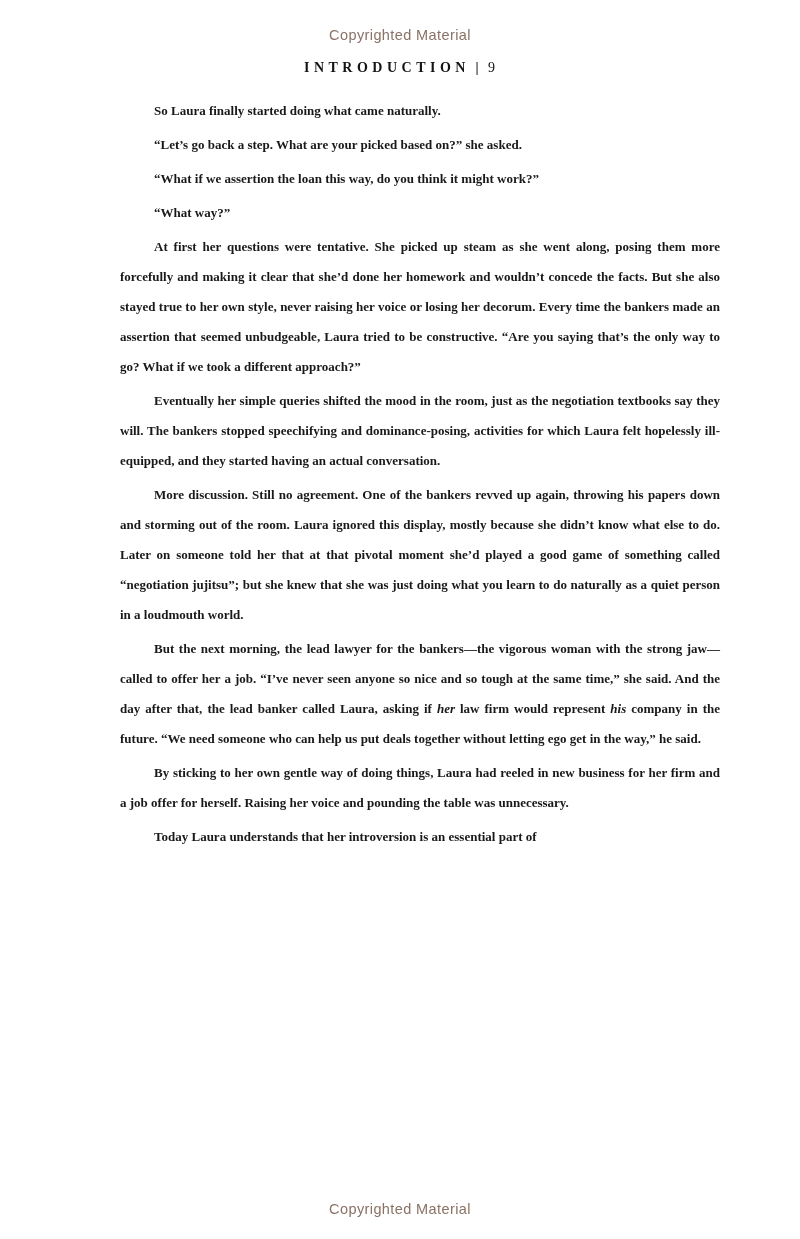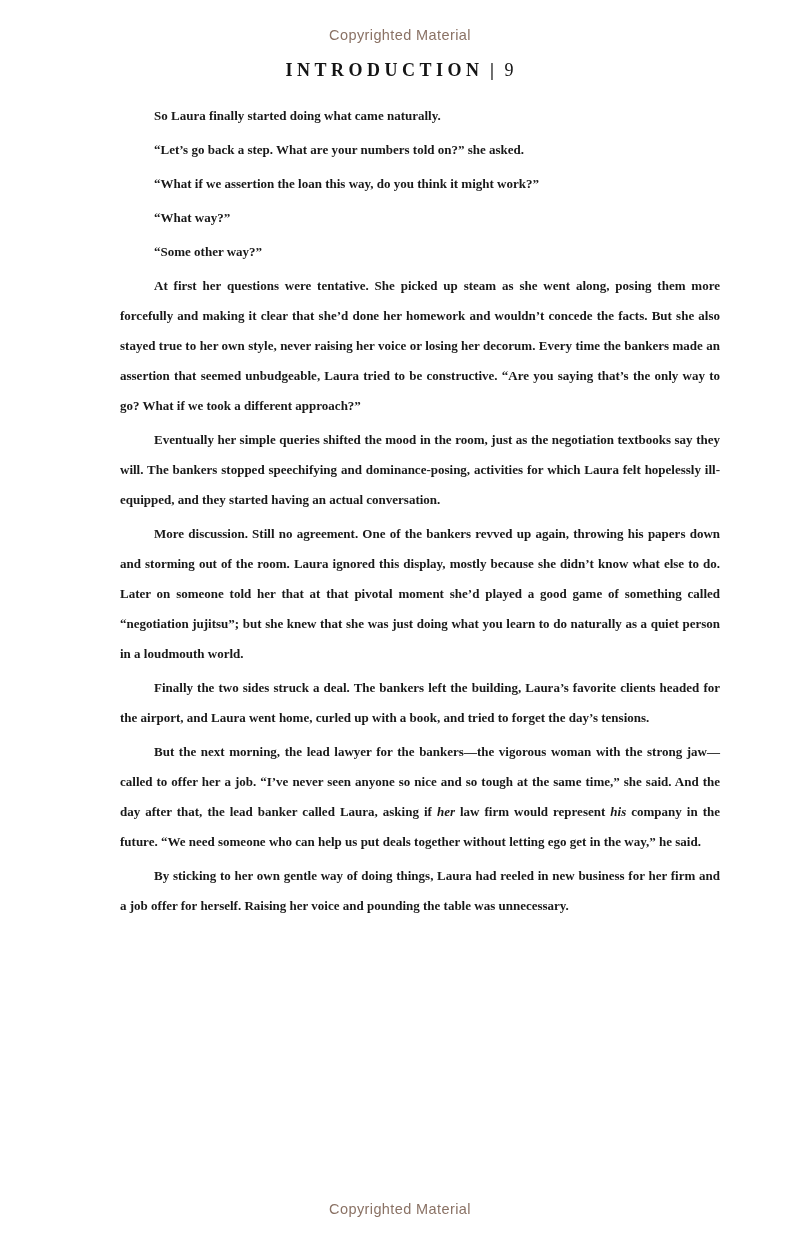--- a/index.html
+++ b/index.html
@@ -33,21 +33,21 @@
   }
   .copyright.bottom {
     position: absolute;
     left: 0;
     right: 0;
     bottom: 22px;
   }
   .running-header {
     margin-top: 17px;
     text-align: center;
-    font-size: 18px;
+    font-size: 14px;
     color: #141414;
   }
   .running-header .chapter {
     letter-spacing: 4.5px;
     font-weight: 600;
   }
   .running-header .sep {
     font-weight: 700;
     margin: 0 6px 0 2px;
   }
@@ -81,27 +81,26 @@
   <div class="copyright top">Copyrighted Material</div>
 
   <div class="running-header">
     <span class="chapter">INTRODUCTION</span>
     <span class="sep">|</span>
     <span class="pagenum">9</span>
   </div>
 
   <div class="body-text">
       <p><span>So Laura finally started doing what came naturally.</span></p>
-      <p><span>“Let’s go back a step. What are your numbers told on?” she asked.</span></p>
+      <p><span>“Let’s go back a step. What are your picked based on?” she asked.</span></p>
       <p><span>“What if we assertion the loan this way, do you think it might work?”</span></p>
       <p><span>“What way?”</span></p>
-      <p><span>“Some other way?”</span></p>
       <p><span>At first her questions were tentative. She picked up steam as she went along, posing them more forcefully and making it clear that she’d done her homework and wouldn’t concede the facts. But she also stayed true to her own style, never raising her voice or losing her decorum. Every time the bankers made an assertion that seemed unbudgeable, Laura tried to be constructive. “Are you saying that’s the only way to go? What if we took a different approach?”</span></p>
       <p><span>Eventually her simple queries shifted the mood in the room, just as the negotiation textbooks say they will. The bankers stopped speechifying and dominance-posing, activities for which Laura felt hopelessly ill-equipped, and they started having an actual conversation.</span></p>
       <p><span>More discussion. Still no agreement. One of the bankers revved up again, throwing his papers down and storming out of the room. Laura ignored this display, mostly because she didn’t know what else to do. Later on someone told her that at that pivotal moment she’d played a good game of something called “negotiation jujitsu”; but she knew that she was just doing what you learn to do naturally as a quiet person in a loudmouth world.</span></p>
-      <p><span>Finally the two sides struck a deal. The bankers left the building, Laura’s favorite clients headed for the airport, and Laura went home, curled up with a book, and tried to forget the day’s tensions.</span></p>
       <p><span>But the next morning, the lead lawyer for the bankers—the vigorous woman with the strong jaw—called to offer her a job. “I’ve never seen anyone so nice and so tough at the same time,” she said. And the day after that, the lead banker called Laura, asking if </span><em>her</em><span> law firm would represent </span><em>his</em><span> company in the future. “We need someone who can help us put deals together without letting ego get in the way,” he said.</span></p>
       <p><span>By sticking to her own gentle way of doing things, Laura had reeled in new business for her firm and a job offer for herself. Raising her voice and pounding the table was unnecessary.</span></p>
+      <p><span>Today Laura understands that her introversion is an essential part of</span></p>
     </div>
 
   <div class="copyright bottom">Copyrighted Material</div>
 
 </div>
 
 </body></html>

